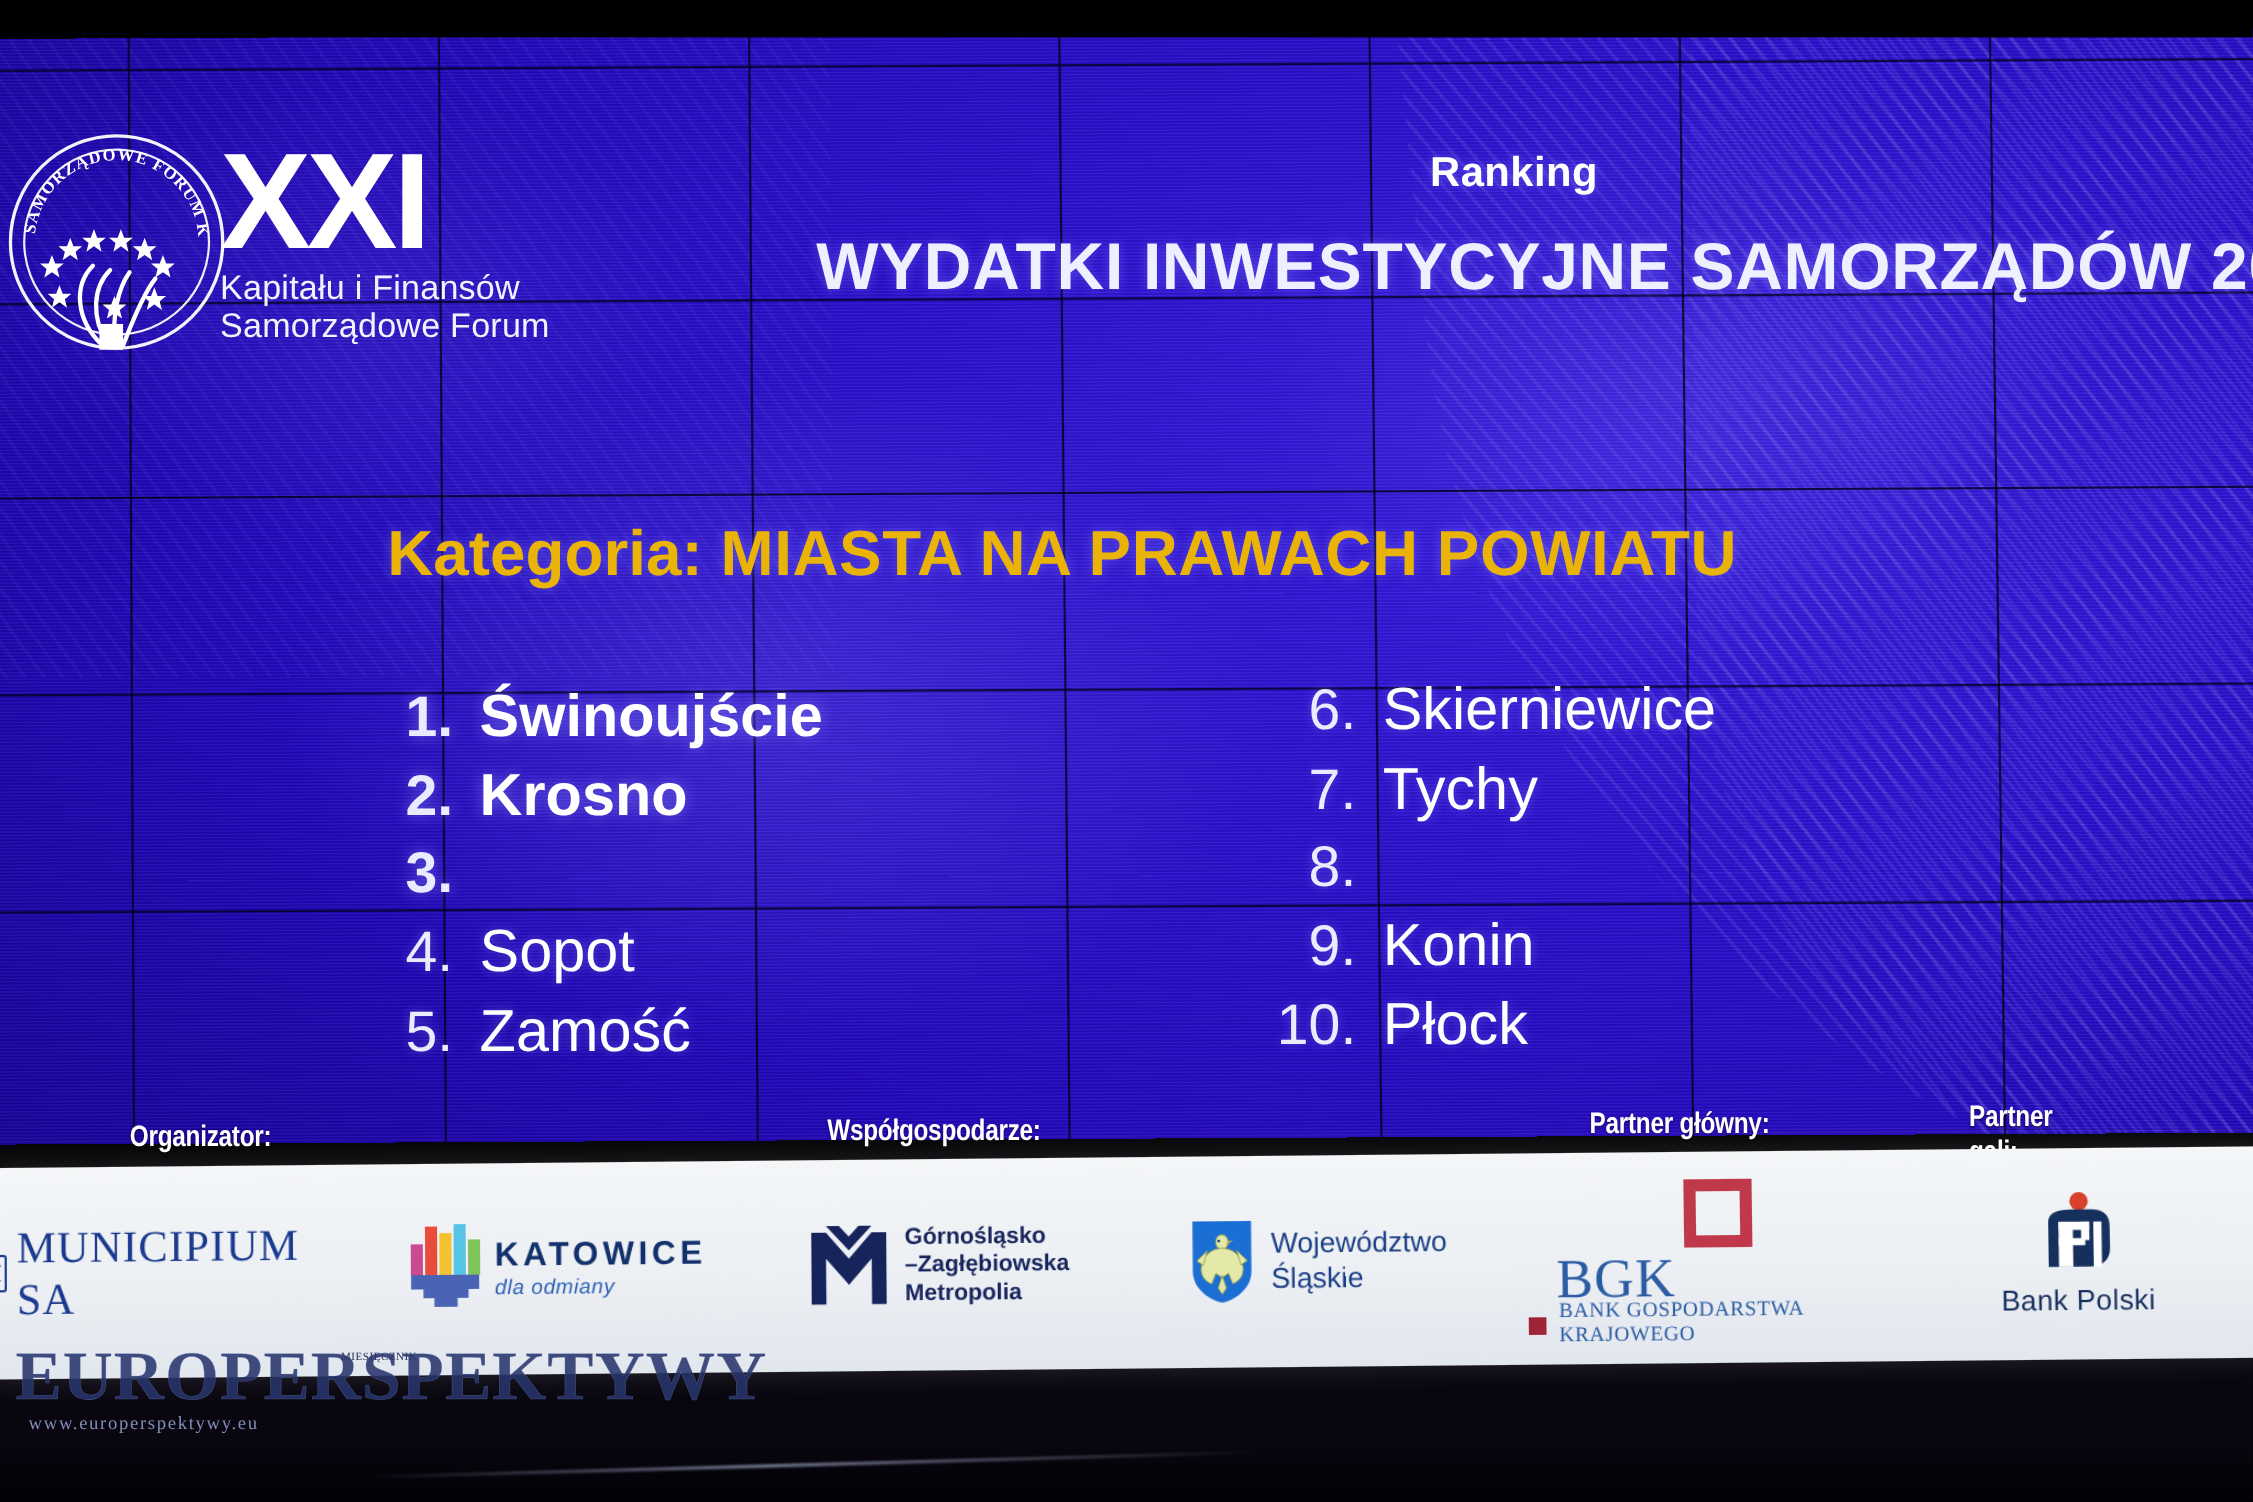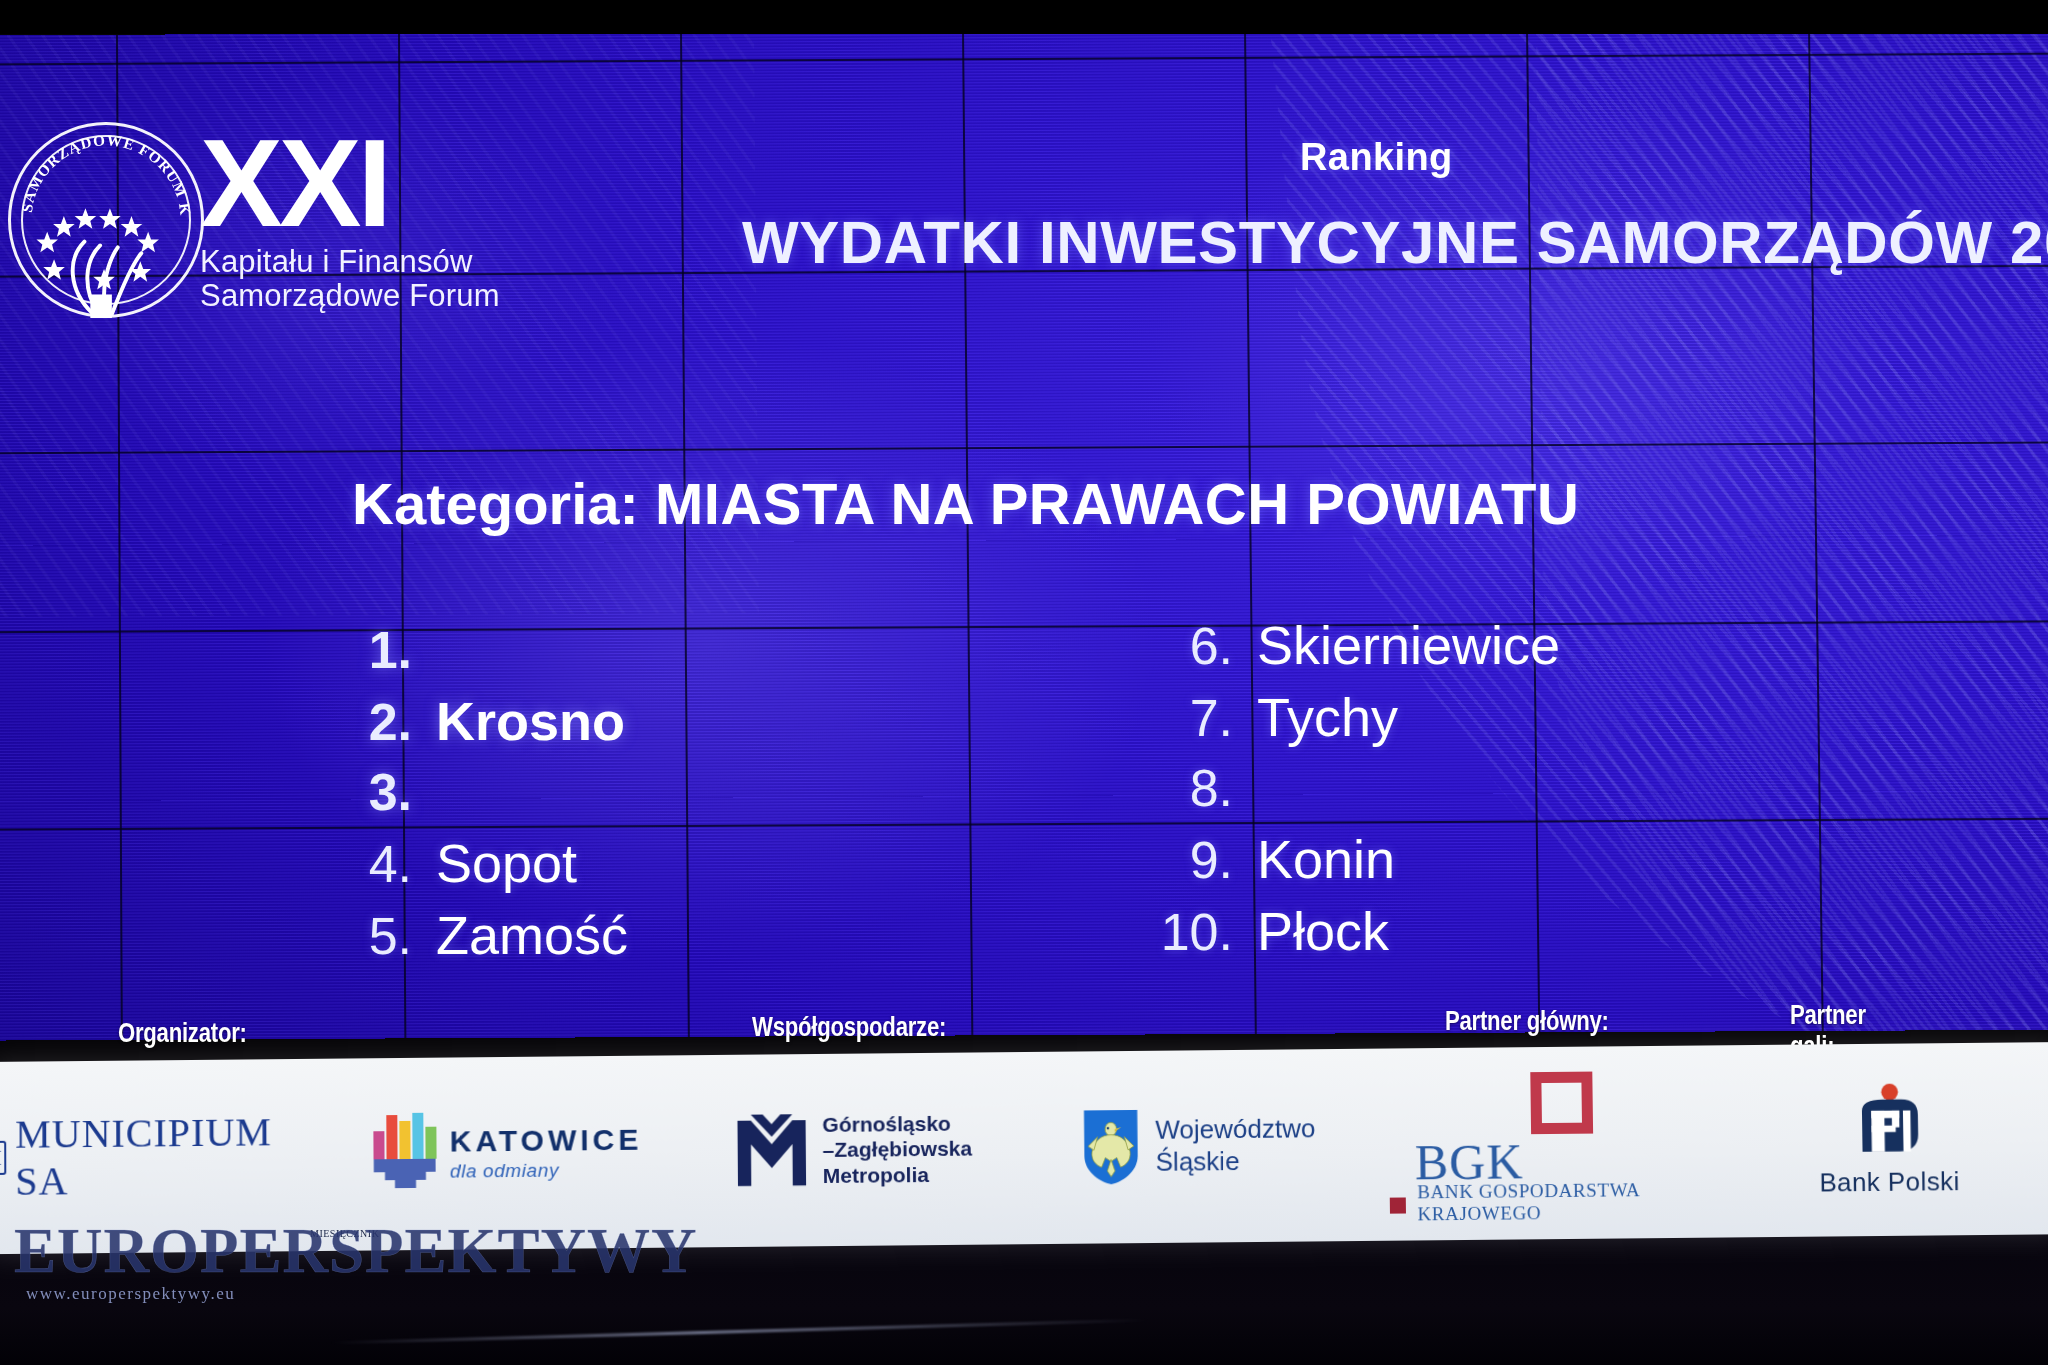--- a/index.html
+++ b/index.html
@@ -81,21 +81,21 @@
     font-size:38px; font-weight:bold; color:#fff; letter-spacing:.4px;
     text-shadow:0 0 10px rgba(120,120,255,.55);
   }
   #main-title{
     position:absolute; left:742px; top:208px;
     font-size:60px; font-weight:bold; color:#eef0ff; letter-spacing:.6px;
     white-space:nowrap; text-shadow:0 0 12px rgba(120,120,255,.5);
   }
   #category{
     position:absolute; left:352px; top:470px;
-    font-size:58px; color:#ffffff; white-space:nowrap;
+    font-size:58px; color:#eab308; white-space:nowrap;
     text-shadow:0 0 12px rgba(120,120,255,.5);
   }
   #category .lab{ font-weight:bold; }
   #category .val{ font-weight:bold; letter-spacing:.5px; }
 
   
   .rank-col{ position:absolute; }
   #col-left{ left:340px; top:620px; width:470px; }
   #col-right{ left:1145px; top:614px; width:520px; }
   .rank-row{ display:flex; align-items:baseline; margin-bottom:10px; }
@@ -289,20 +289,21 @@
     <div id="main-title">WYDATKI INWESTYCYJNE SAMORZĄDÓW 2023</div>
 
     <div id="category">
       <span class="lab">Kategoria:</span>
       <span class="val">MIASTA NA PRAWACH POWIATU</span>
     </div>
 
     <div class="rank-col" id="col-left">
         <div class="rank-row top">
           <div class="pos">1.</div>
+          <div class="city">Świnoujście</div>
         </div>
         <div class="rank-row top">
           <div class="pos">2.</div>
           <div class="city">Krosno</div>
         </div>
         <div class="rank-row top">
           <div class="pos">3.</div>
         </div>
         <div class="rank-row norm">
           <div class="pos">4.</div>

